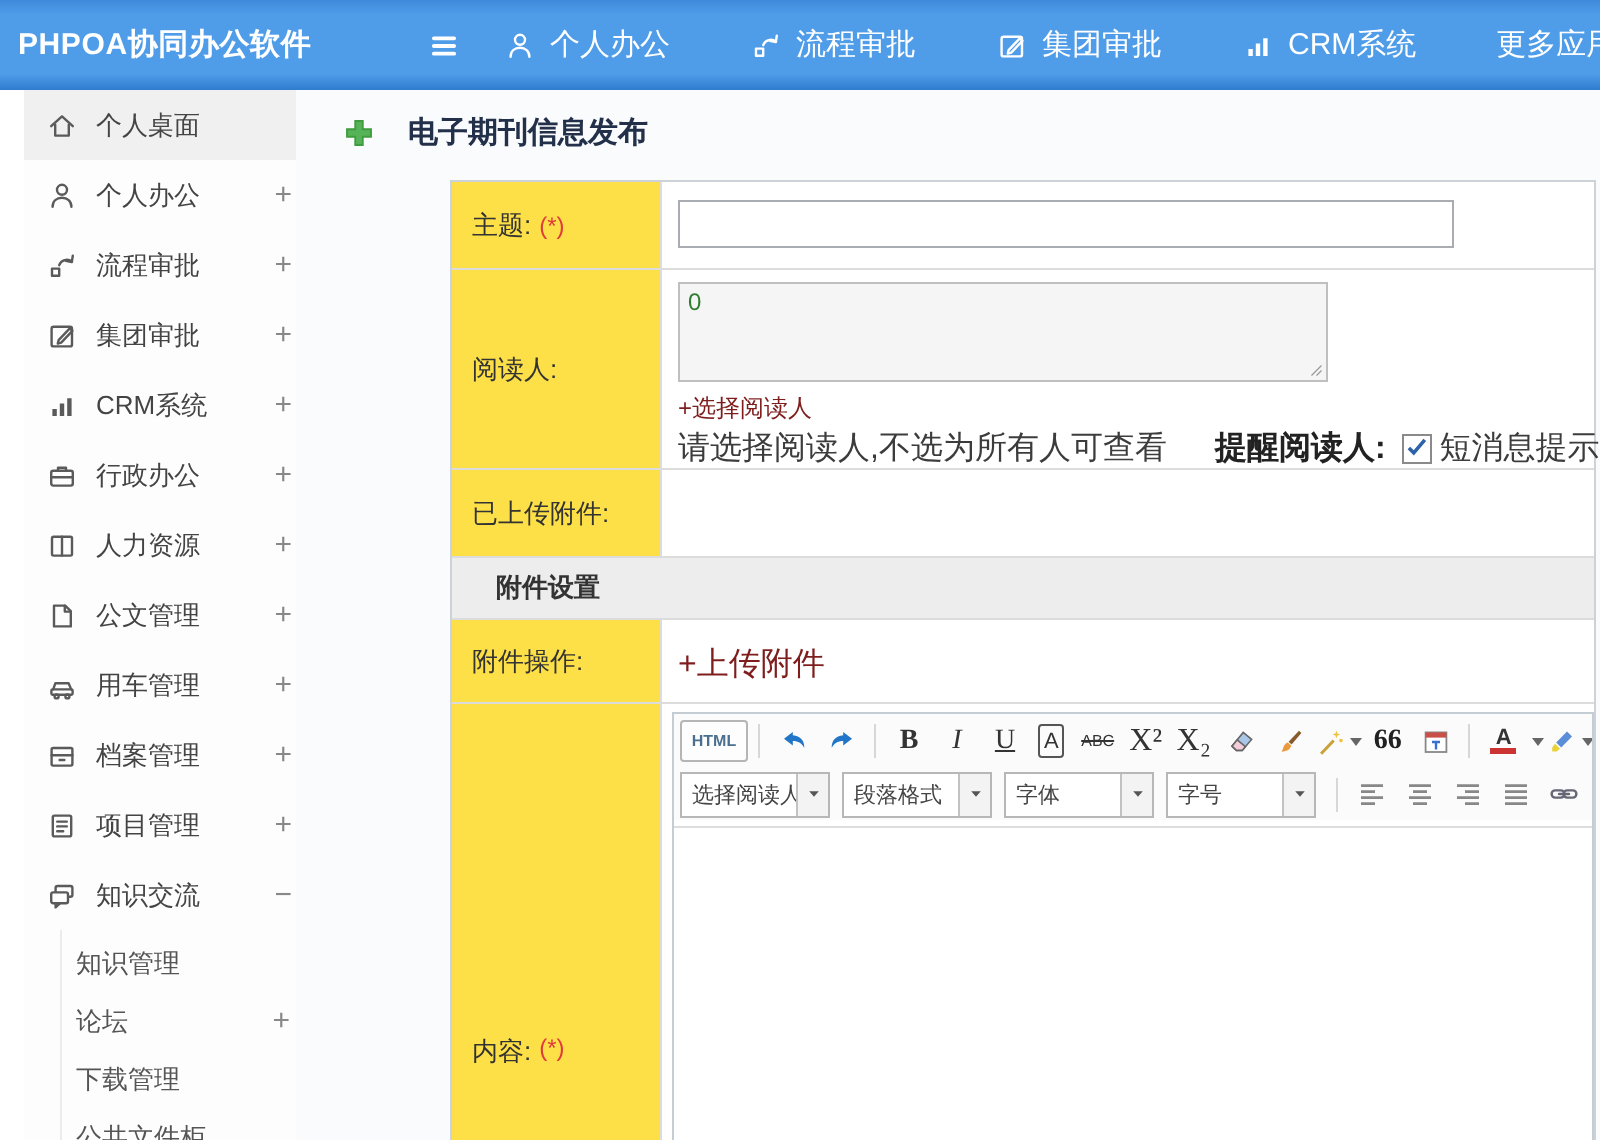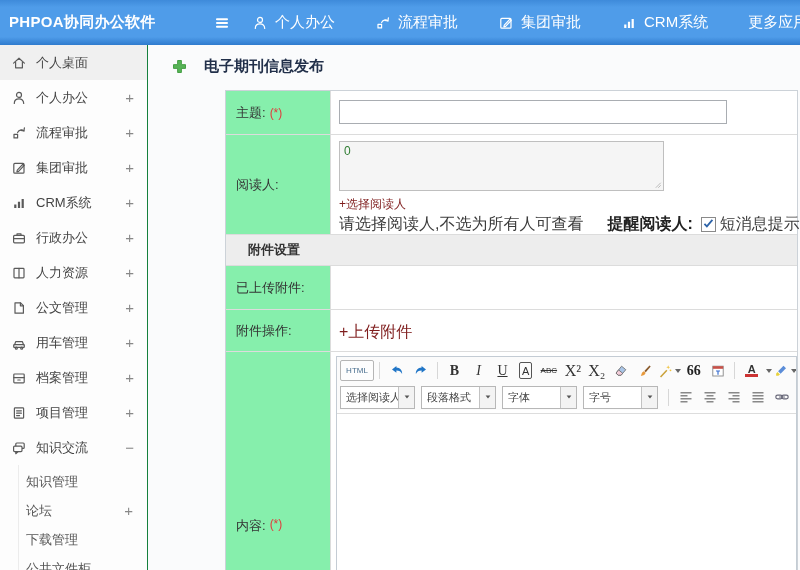--- a/index.html
+++ b/index.html
@@ -12,38 +12,38 @@
   .hdr{position:absolute;top:0;left:0;right:0;height:45px;
        background:linear-gradient(180deg,#3e8ada 0%,#4f9ce9 16%,#4f9ce9 82%,#2f7bce 100%);
        color:#fff;display:flex;align-items:center;z-index:5}
   .logo{margin-left:9px;font-size:15px;font-weight:bold;letter-spacing:.3px}
   .burger{position:absolute;left:206px;top:0;height:45px;width:32px;display:flex;align-items:center;justify-content:center;cursor:pointer}
   .topnav{position:absolute;left:252px;top:0;height:45px;display:flex;align-items:center;gap:40px}
   .nav-it{display:flex;align-items:center;gap:7px;font-size:15px;cursor:pointer;white-space:nowrap}
   .nav-it .ic{width:16px;height:16px}
 
   
-  .sbar{position:absolute;top:45px;left:0;width:147px;bottom:0;background:#fdfdfd;border-right:2px solid #15803d;overflow:hidden}
+  .sbar{position:absolute;top:45px;left:12px;width:147px;bottom:0;background:#fdfdfd;border-right:2px solid #15803d;overflow:hidden}
   .s-it{height:35px;display:flex;align-items:center;padding:0 13px 0 11px;font-size:13px;color:#444;cursor:pointer}
   .s-it.active{background:#f0f0f0}
   .s-it .ic{width:16px;height:16px;margin-right:9px;color:#5a5a5a;flex:none}
   .exp{margin-left:auto;color:#888;font-size:15px;font-weight:300;line-height:1}
   .submenu{margin-left:18px;border-left:1px solid #ececec;padding-top:2px}
   .sub-it{height:29px;display:flex;align-items:center;padding:0 14px 0 7px;font-size:13px;color:#555;cursor:pointer}
 
   
   .content{position:absolute;left:148px;top:45px;right:0;bottom:0;background:#fafbfc}
   .ptitle{position:absolute;left:24px;top:12px;display:flex;align-items:center;gap:17px;
           font-size:15px;font-weight:bold;color:#22304a}
   .ptitle .ic{width:15px;height:15px}
 
   .form{position:absolute;left:77px;top:45px;width:573px;background:#fff;border:1px solid #ccd2d8;box-sizing:border-box}
   .frow{display:flex;border-top:1px solid #dcdcdc}
   .frow:first-child{border-top:none}
-  .flabel{width:105px;flex:none;background:#86efac;border-right:1px solid #dcdcdc;box-sizing:border-box;
+  .flabel{width:105px;flex:none;background:#fde047;border-right:1px solid #dcdcdc;box-sizing:border-box;
           font-size:13px;color:#333;display:flex;align-items:center;padding-left:10px;gap:4px}
   .fcell{flex:1;position:relative;min-width:0;background:#fff}
   .req{color:#e03c3c;font-size:12px}
 
   .r-subject{height:43px}
   .subject-input{position:absolute;left:8px;top:9px;width:388px;height:24px;border:1px solid #a9adb2;background:#fff;box-sizing:border-box;font-size:13px;padding:0 4px}
 
   .r-readers{height:99px}
   .readers-box{position:absolute;left:8px;top:6px;width:325px;height:50px;background:#f5f5f5;border:1px solid #bfbfbf;box-sizing:border-box;font-size:12px;color:#2f7d32;padding:2px 4px;overflow:hidden}
   .grip{position:absolute;right:1px;bottom:1px;width:10px;height:10px}
@@ -60,21 +60,21 @@
   .attops-link{position:absolute;left:8px;top:12px;font-size:16px;text-decoration:none;cursor:pointer}
 
   .r-content{height:330px}
   .r-content .flabel{align-items:flex-start;padding-top:165px}
 
   .editor{position:absolute;left:5px;top:4px;right:0;bottom:0;border:1px solid #c4ccd4;background:#fff;overflow:hidden}
   .tbar{height:27px;background:#fbfbfb;display:flex;align-items:center;padding:0 3px;gap:1px;white-space:nowrap;overflow:hidden}
   .tbtn{min-width:23px;height:21px;display:flex;align-items:center;justify-content:center;color:#333;cursor:pointer;border-radius:2px;flex:none}
   .tbtn .ic{width:16px;height:16px}
   .tsep{width:1px;height:17px;background:#d7d7d7;margin:0 4px;flex:none}
-  .b-html{min-width:32px;height:19px;border:1px solid #b5b5b5;border-radius:2px;font-size:8px;font-weight:normal;color:#4a6f8f;background:#fdfdfd}
+  .b-html{min-width:32px;height:19px;border:1px solid #b5b5b5;border-radius:2px;font-size:8px;font-weight:bold;color:#4a6f8f;background:#fdfdfd}
   .serif{font-family:"Liberation Serif","DejaVu Serif",serif;font-size:14px}
   .b-bold{font-weight:bold}
   .b-italic{font-style:italic}
   .b-under{text-decoration:underline}
   .b-boxa{font-size:11px;border:1px solid #555;padding:0 2px;min-width:0;height:15px;margin:0 4px}
   .b-abc{font-size:8px;text-decoration:line-through;letter-spacing:0}
   .b-sup,.b-sub{font-size:16px}
   .b-quote{font-family:"Liberation Serif","DejaVu Serif",serif;font-weight:bold;font-size:14px;color:#222}
   .mcaret{width:0;height:0;border-left:3px solid transparent;border-right:3px solid transparent;border-top:4px solid #666;margin-left:2px}
   .b-fontcolor{flex-direction:column;gap:0;font-size:11px;font-weight:bold;line-height:10px}
@@ -410,29 +410,29 @@
           <span class="cbx">
             <svg class="ic">
                 <use href="#t-check"></use>
               </svg>
           </span>
           <span>短消息提示</span>
         </div>
       </div>
     </div>
 
-    <div class="frow r-section">
-      <span>附件设置</span>
-    </div>
-
     <div class="frow r-uploaded">
       <div class="flabel">
         <span>已上传附件:</span>
       </div>
       <div class="fcell"></div>
+    </div>
+
+    <div class="frow r-section">
+      <span>附件设置</span>
     </div>
 
     <div class="frow r-attops">
       <div class="flabel">
         <span>附件操作:</span>
       </div>
       <div class="fcell">
         <a class="blue attops-link">+上传附件</a>
       </div>
     </div>

